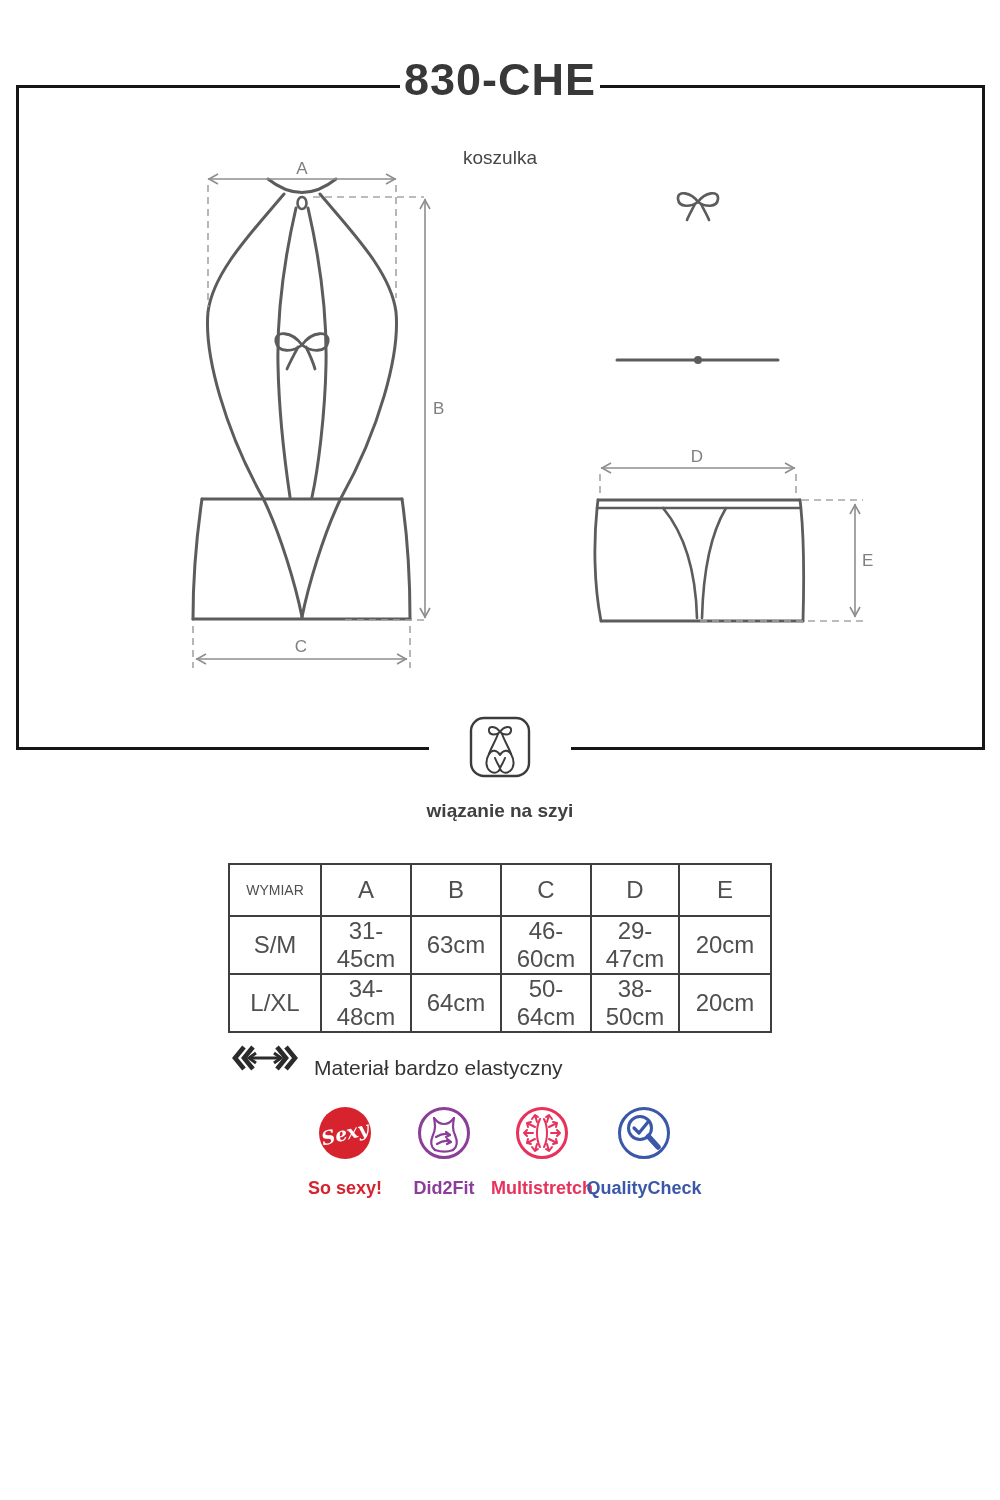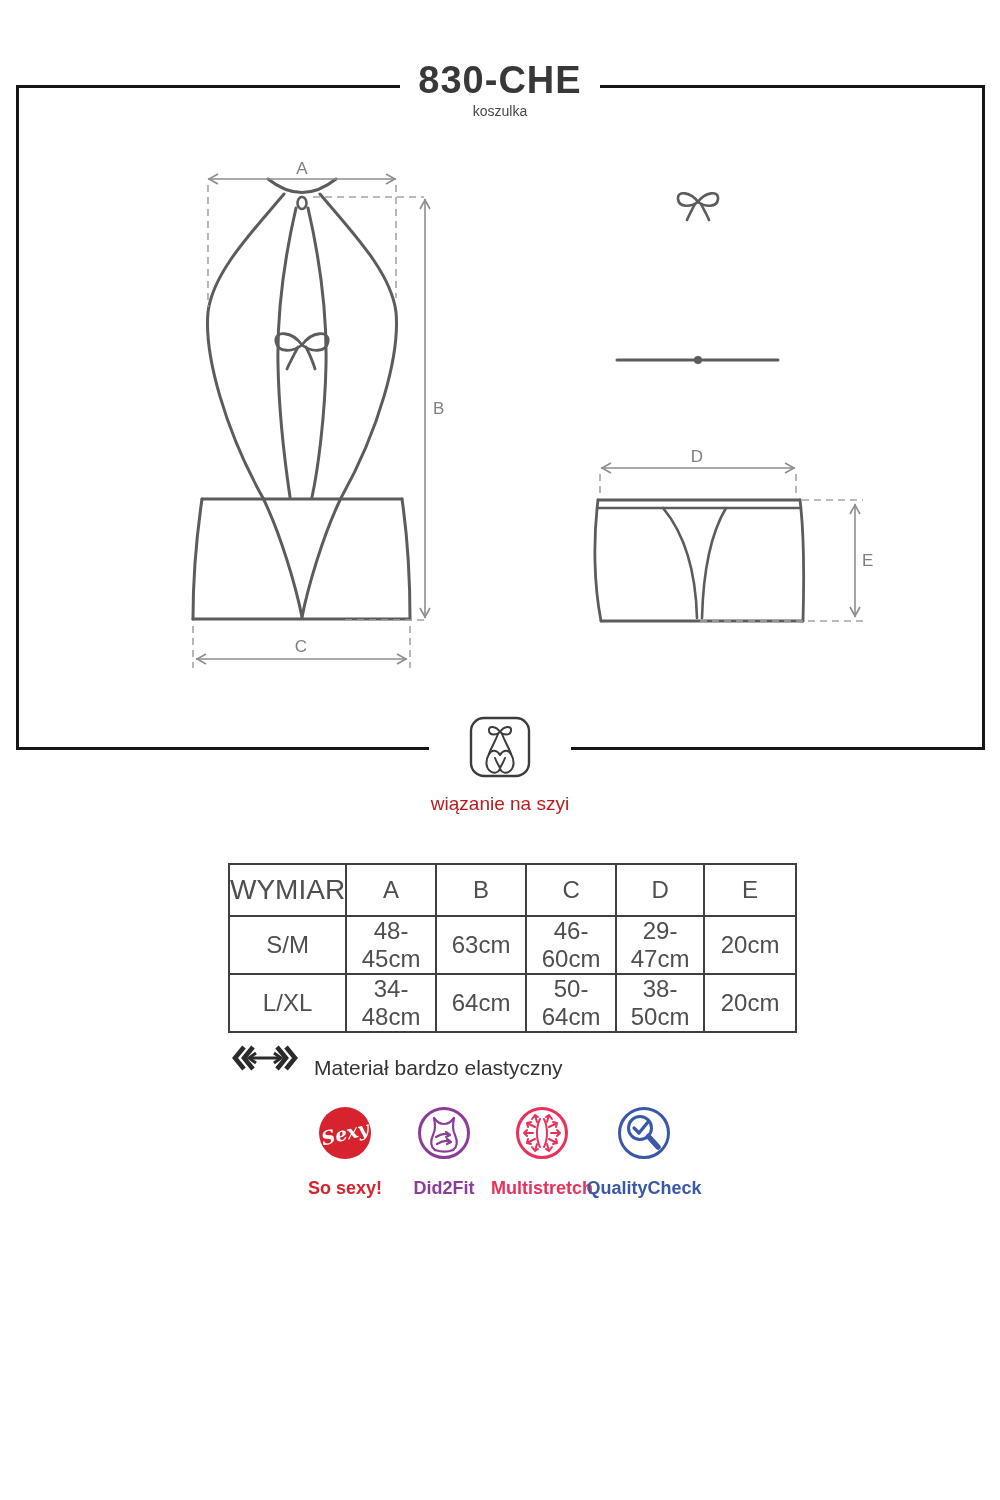--- a/index.html
+++ b/index.html
@@ -4,33 +4,33 @@
 <style>
   html,body{margin:0;padding:0;background:#fff;}
   .page{position:relative;width:1000px;height:1500px;background:#fff;overflow:hidden;
         font-family:"Liberation Sans",sans-serif;}
   .frame{position:absolute;left:16px;top:85px;width:969px;height:665px;
          border:3px solid #161616;box-sizing:border-box;z-index:1;background:#fff;}
   .drawing-svg{position:absolute;left:0;top:0;z-index:2;}
   
   .title-block{position:absolute;left:400px;top:60px;width:200px;text-align:center;
                background:#fff;z-index:3;padding-bottom:4px;}
-  .title{font-size:38px;font-weight:bold;color:#383838;letter-spacing:1px;line-height:40px;}
-  .subtitle{font-size:14px;color:#474747;line-height:22px;}
+  .title{font-size:45px;font-weight:bold;color:#383838;letter-spacing:1px;line-height:40px;}
+  .subtitle{font-size:19px;color:#474747;line-height:22px;margin-top:47px;}
   
   .feature{position:absolute;left:400px;top:710px;width:200px;text-align:center;z-index:3;}
   .feature-mask{display:inline-block;background:#fff;padding:6px 40px 2px 40px;}
-  .feature-label{margin-top:7px;font-size:19px;font-weight:normal;color:#b91c1c;}
+  .feature-label{margin-top:14px;font-size:19px;font-weight:bold;color:#404040;}
   
   .size-table{position:absolute;left:228px;top:863px;border-collapse:collapse;z-index:2;
               table-layout:fixed;}
   .size-table th,.size-table td{border:2px solid #3f3f3f;text-align:center;vertical-align:middle;
               color:#4f4f4f;font-weight:normal;background:#fff;padding:0;}
   .size-table th{height:50px;font-size:24px;}
-  .size-table th.wymiar{font-size:28px;}
+  .size-table th.wymiar{font-size:14px;}
   .size-table td{height:52px;font-size:24px;}
   
   .material-note{position:absolute;left:232px;top:1036px;display:flex;align-items:center;z-index:2;}
   .material-note .arrow-icon{margin-right:16px;}
   .material-text{font-size:21px;color:#333;margin-top:20px;}
   
   .badge{position:absolute;top:1106px;width:120px;text-align:center;z-index:2;}
   .badge-1{left:285px;} .badge-2{left:384px;text-align:center;} .badge-3{left:482px;} .badge-4{left:584px;}
   .badge-label{margin-top:14px;font-size:18px;font-weight:bold;color:var(--badge-color,#333);}
   .badge svg .ring{stroke:var(--badge-color,#333);}
@@ -178,21 +178,21 @@
         <th>A</th>
         <th>B</th>
         <th>C</th>
         <th>D</th>
         <th>E</th>
       </tr>
     </thead>
     <tbody>
       <tr>
         <td>S/M</td>
-        <td>48-45cm</td>
+        <td>31-45cm</td>
         <td>63cm</td>
         <td>46-60cm</td>
         <td>29-47cm</td>
         <td>20cm</td>
       </tr>
       <tr style="height:54px;">
         <td>L/XL</td>
         <td>34-48cm</td>
         <td>64cm</td>
         <td>50-64cm</td>

